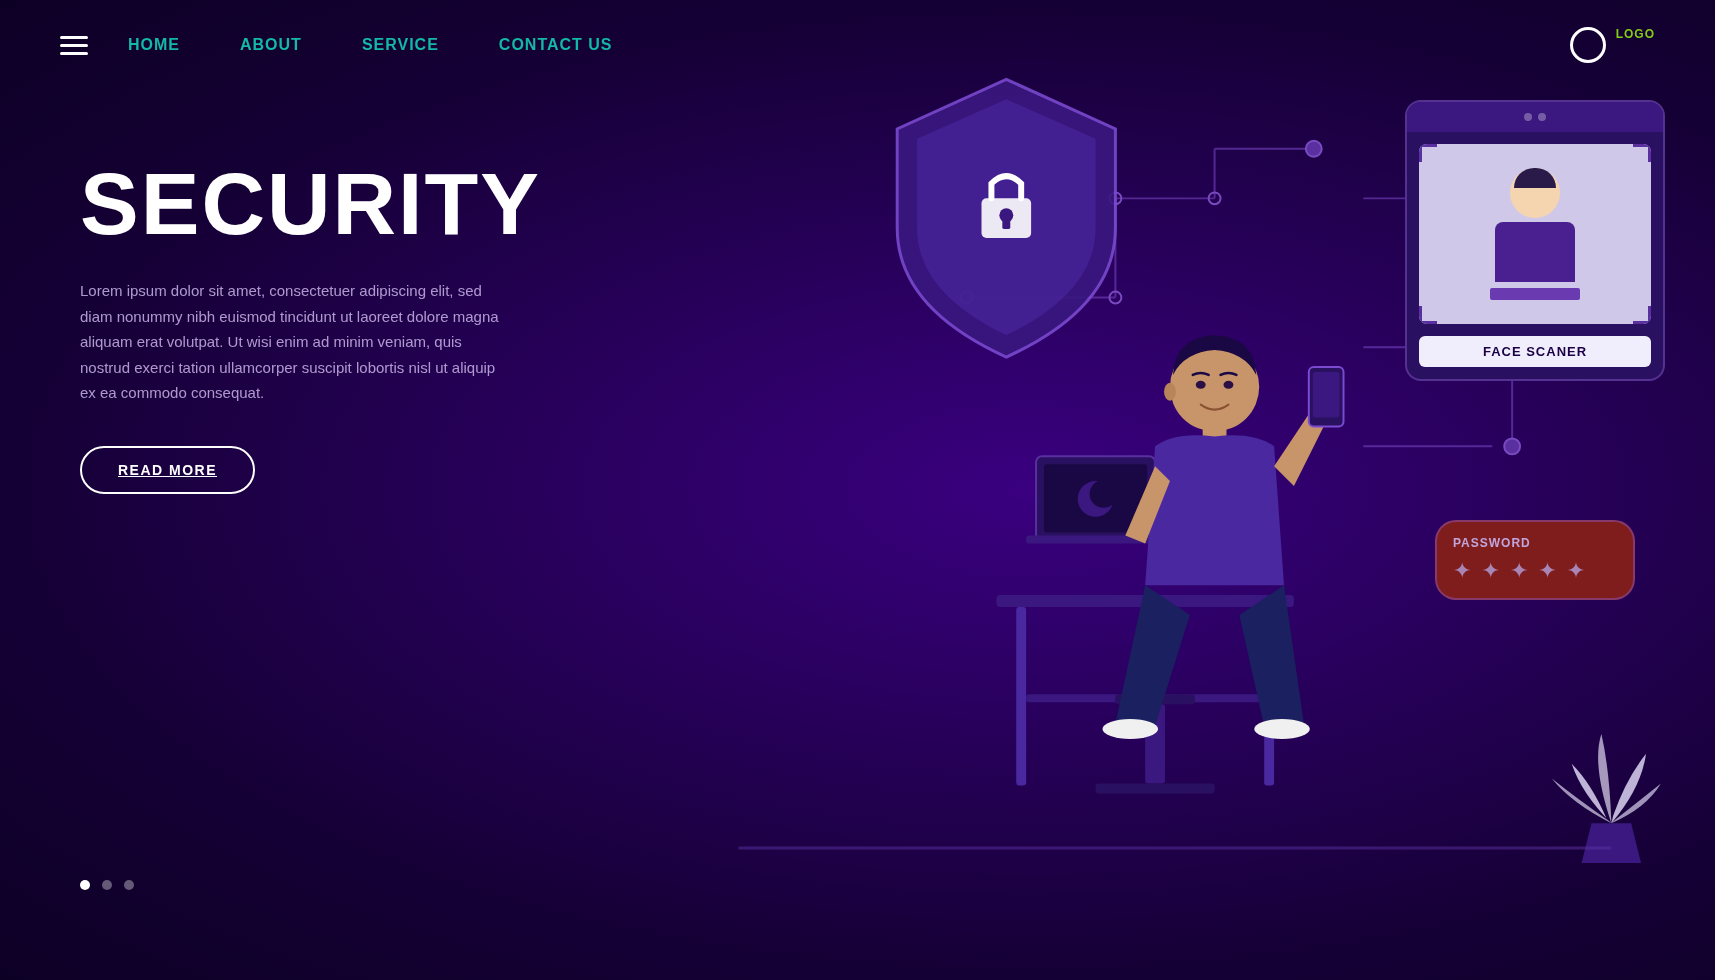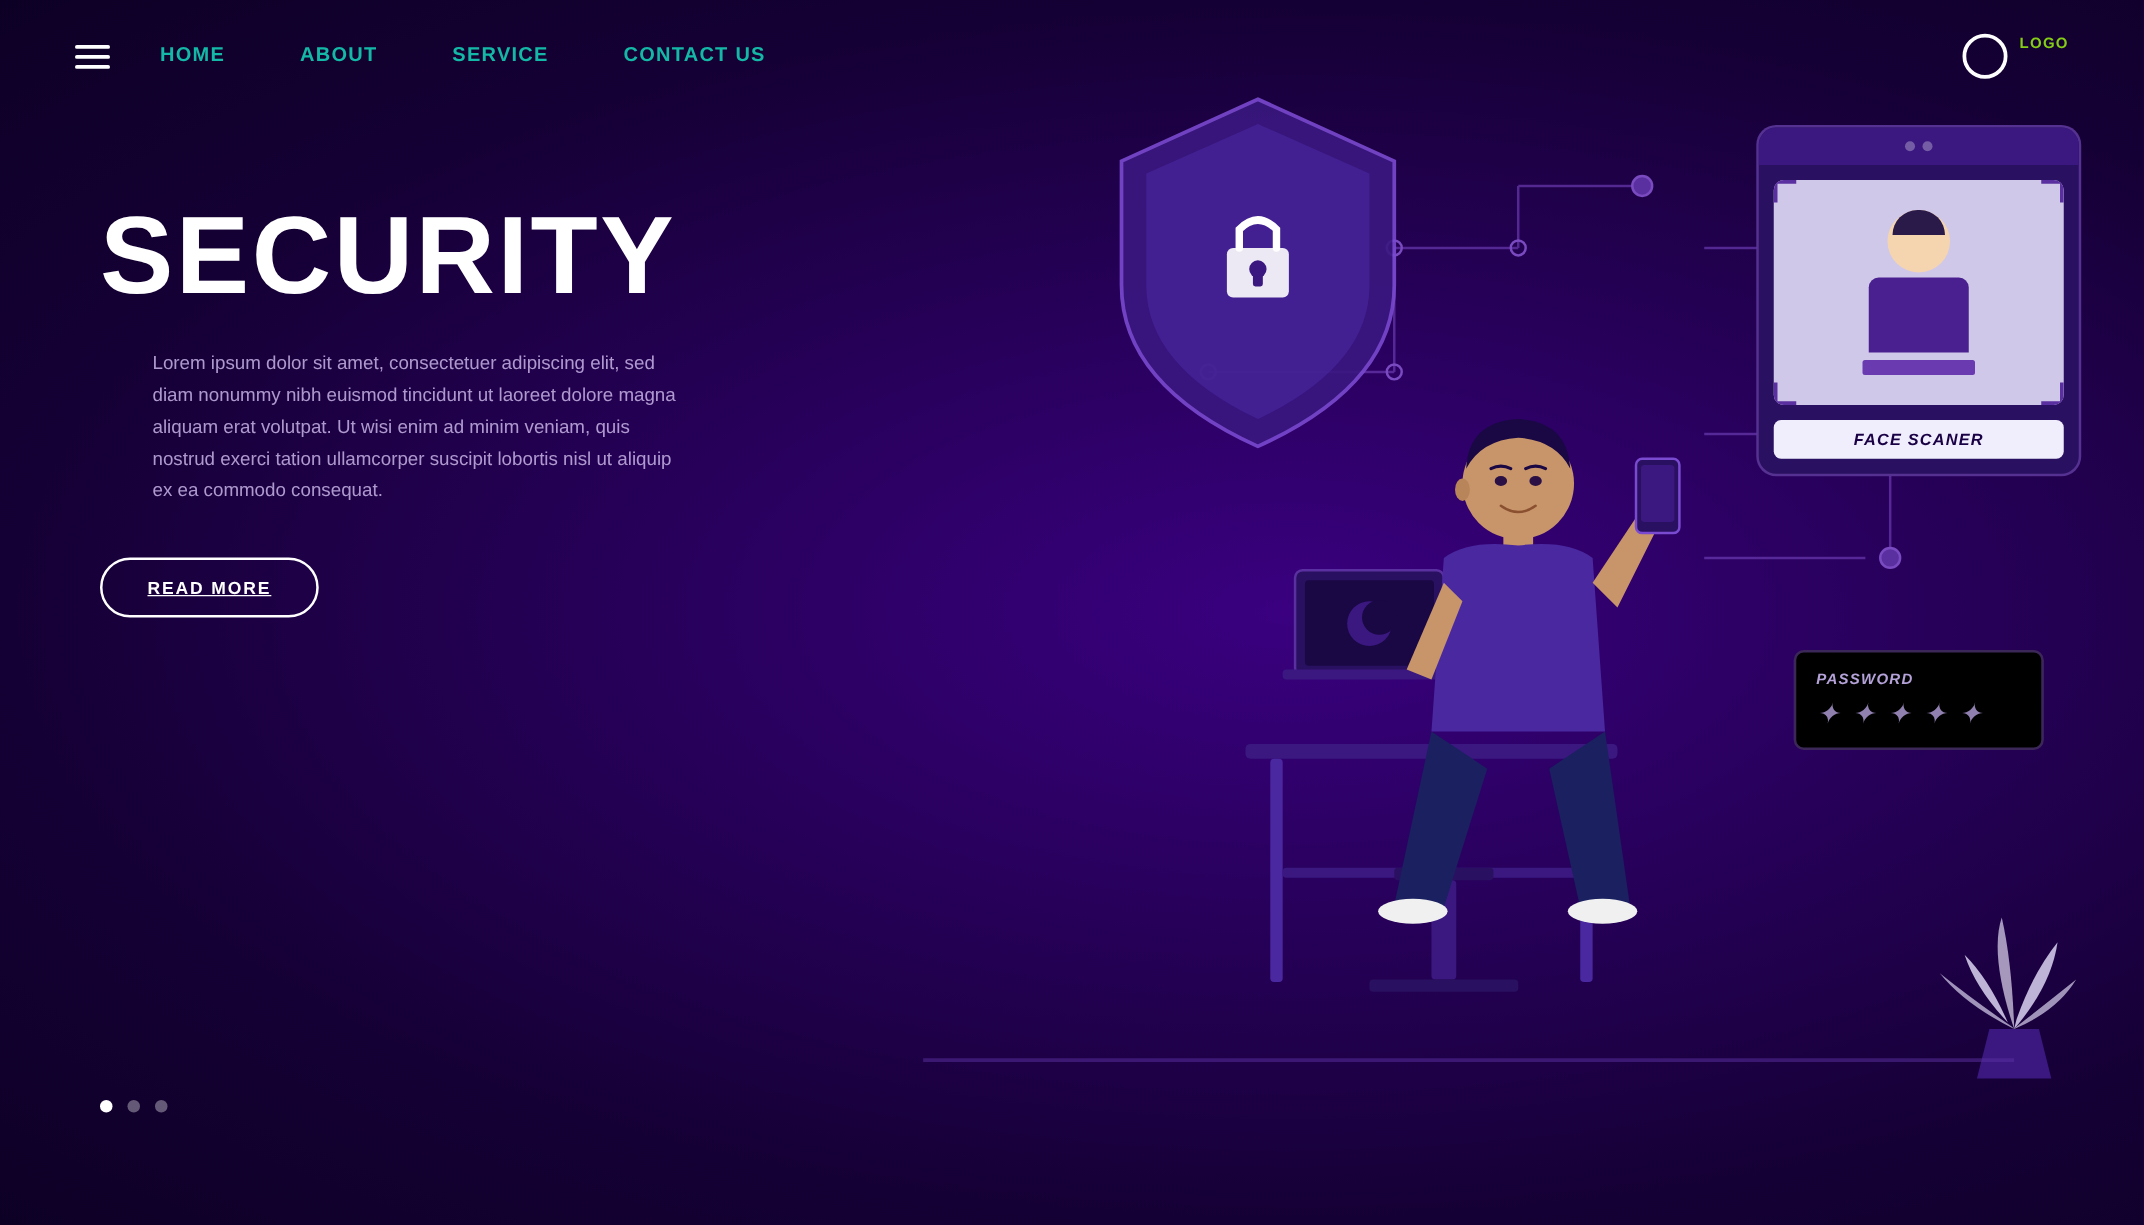--- a/index.html
+++ b/index.html
@@ -89,21 +89,20 @@
       letter-spacing: 2px;
       text-transform: uppercase;
       margin-bottom: 30px;
     }
     .description {
       font-size: 15px;
       color: rgba(200, 180, 230, 0.85);
       line-height: 1.7;
       max-width: 420px;
       margin-bottom: 40px;
-      margin-left: 42px;
     }
     .read-more-btn {
       display: inline-block;
       padding: 14px 36px;
       border: 2.5px solid white;
       border-radius: 30px;
       color: white;
       font-size: 14px;
       font-weight: 700;
       letter-spacing: 1.5px;
@@ -133,21 +132,20 @@
     }
 
     
     .illustration {
       position: absolute;
       right: 0;
       top: 0;
       width: 1100px;
       height: 972px;
       z-index: 5;
-      font-style: italic;
     }
 
     
     .face-scanner-card {
       position: absolute;
       right: 50px;
       top: 100px;
       width: 260px;
       background: #2a1060;
       border-radius: 16px;
@@ -241,22 +239,22 @@
       color: #1a0044;
       letter-spacing: 1px;
     }
 
     
     .password-card {
       position: absolute;
       right: 80px;
       top: 520px;
       width: 200px;
-      background: #000000;
-      border-radius: 8px;
+      background: #7f1d1d;
+      border-radius: 21px;
       padding: 14px 16px;
       border: 2px solid rgba(150,100,220,0.4);
     }
     .password-label-text {
       font-size: 12px;
       font-weight: 700;
       color: rgba(200,180,240,0.9);
       letter-spacing: 1px;
       margin-bottom: 8px;
     }

